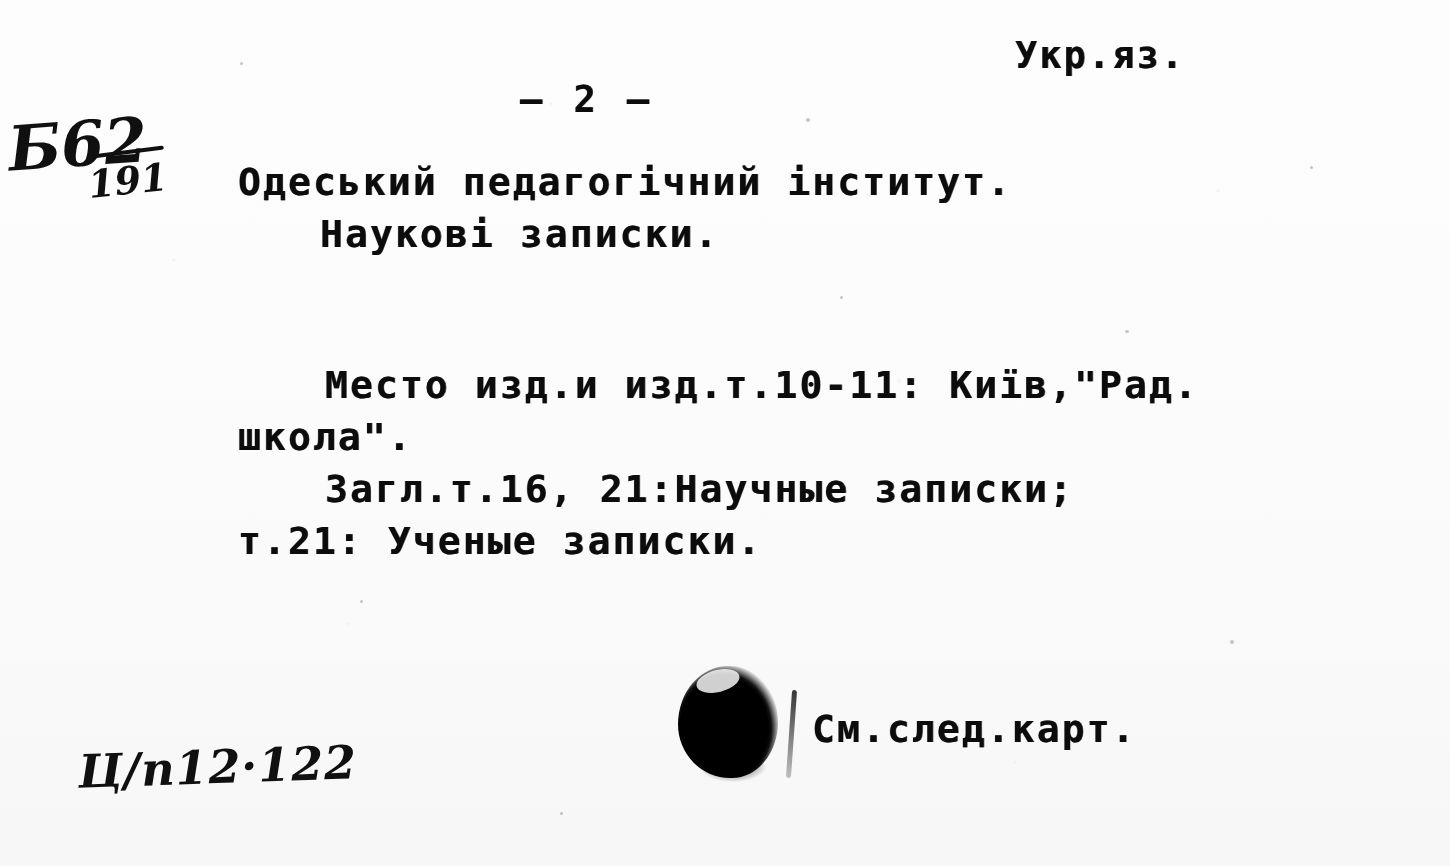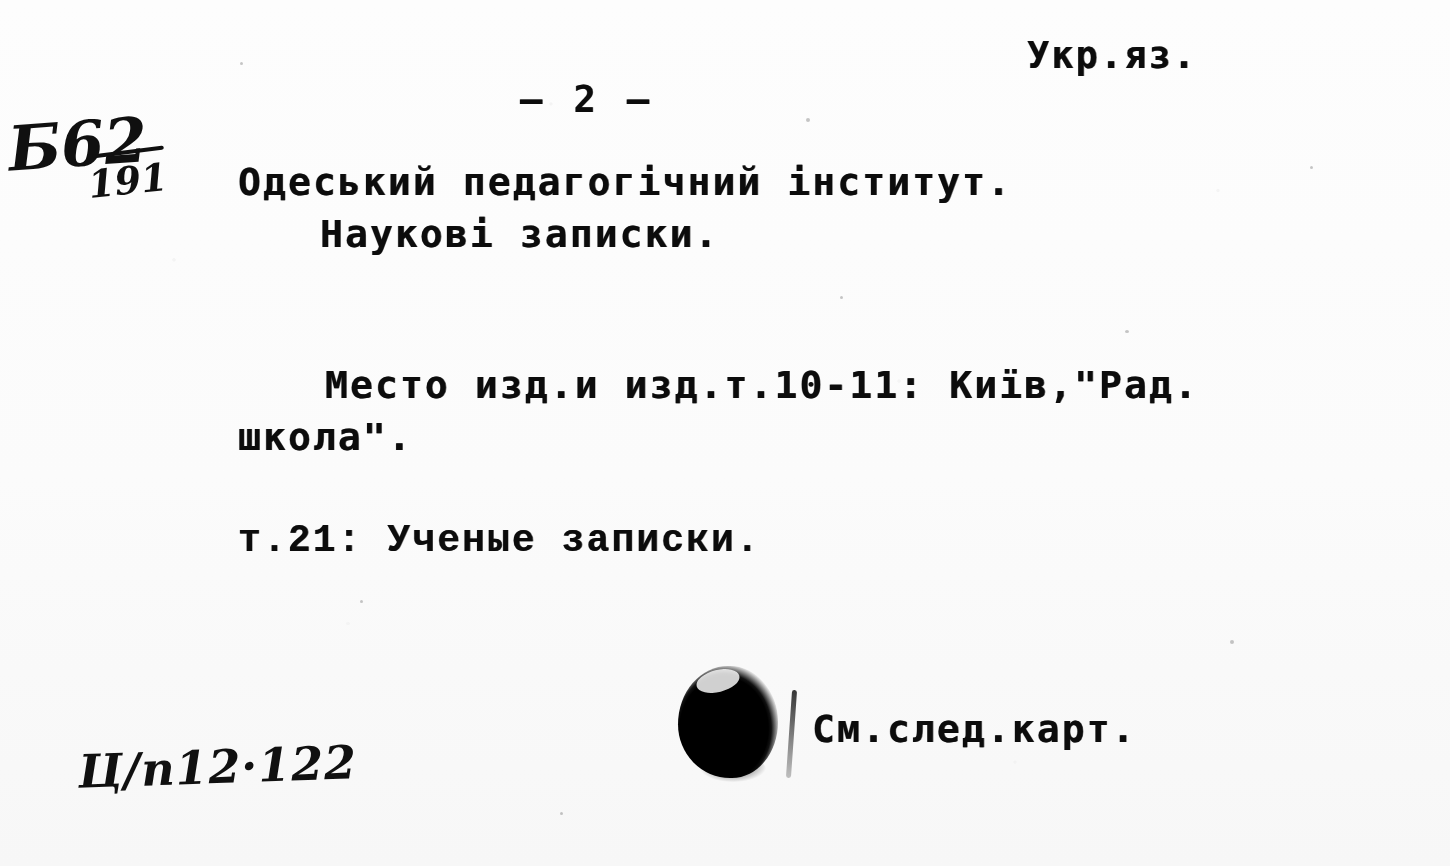--- a/index.html
+++ b/index.html
@@ -42,37 +42,37 @@
 
   .hand {
     position: absolute;
     font-family: "DejaVu Serif", serif;
     font-style: italic;
     color: #101010;
     white-space: pre;
   }
 
   
-  #lang-note      { top: 34px;  left: 1015px; font-size: 37px; margin-left: 12px; }
+  #lang-note      { top: 34px;  left: 1015px; font-size: 37px; }
   #page-dash      { top: 78px;  left: 520px;  font-size: 37px; letter-spacing: 0.12em; }
 
   #shelfmark-top  { top: 108px; left: 8px;    font-size: 62px; font-weight: 700;
                     transform: rotate(-4deg); }
   #shelfmark-bot  { top: 158px; left: 88px;   font-size: 38px; font-weight: 700;
                     transform: rotate(-6deg); }
   #shelfmark-rule { position: absolute; top: 150px; left: 92px; width: 72px; height: 4px;
                     background: #101010; transform: rotate(-7deg); border-radius: 2px; }
 
   #title-line1    { top: 160px; left: 238px;  font-size: 38px; }
   #title-line2    { top: 212px; left: 320px;  font-size: 38px; }
 
   #note-line1     { top: 363px; left: 325px;  font-size: 38px; }
   #note-line2     { top: 415px; left: 238px;  font-size: 38px; }
   #note-line3     { top: 467px; left: 325px;  font-size: 38px; }
-  #note-line4     { top: 519px; left: 238px;  font-size: 38px; font-family: Liberation Mono, monospace; }
+  #note-line4     { top: 519px; left: 238px;  font-size: 38px; }
 
   #see-next       { top: 691px; left: 812px;  font-size: 38px; margin-top: 16px; }
 
   #bottom-code    { top: 740px; left: 78px;   font-size: 46px; font-weight: 700;
                     transform: rotate(-2deg); letter-spacing: 0.02em; }
 
   
   #ink-blot {
     position: absolute;
     top: 666px; left: 678px;
@@ -120,20 +120,21 @@
 
   <div class="hand" id="shelfmark-top">Б62</div>
   <div id="shelfmark-rule"></div>
   <div class="hand" id="shelfmark-bot">191</div>
 
   <div class="typed" id="title-line1">Одеський педагогічний інститут.</div>
   <div class="typed" id="title-line2">Наукові записки.</div>
 
   <div class="typed" id="note-line1">Место изд.и изд.т.10-11: Київ,"Рад.</div>
   <div class="typed" id="note-line2">школа".</div>
+  <div class="typed" id="note-line3">Загл.т.16, 21:Научные записки;</div>
   <div class="typed" id="note-line4">т.21: Ученые записки.</div>
 
   <div id="ink-blot"></div>
   <div id="ink-blot-tail"></div>
   <div id="ink-blot-halo"></div>
 
   <div class="typed" id="see-next">См.след.карт.</div>
 
   <div class="hand" id="bottom-code">Ц/п12·122</div>
 

